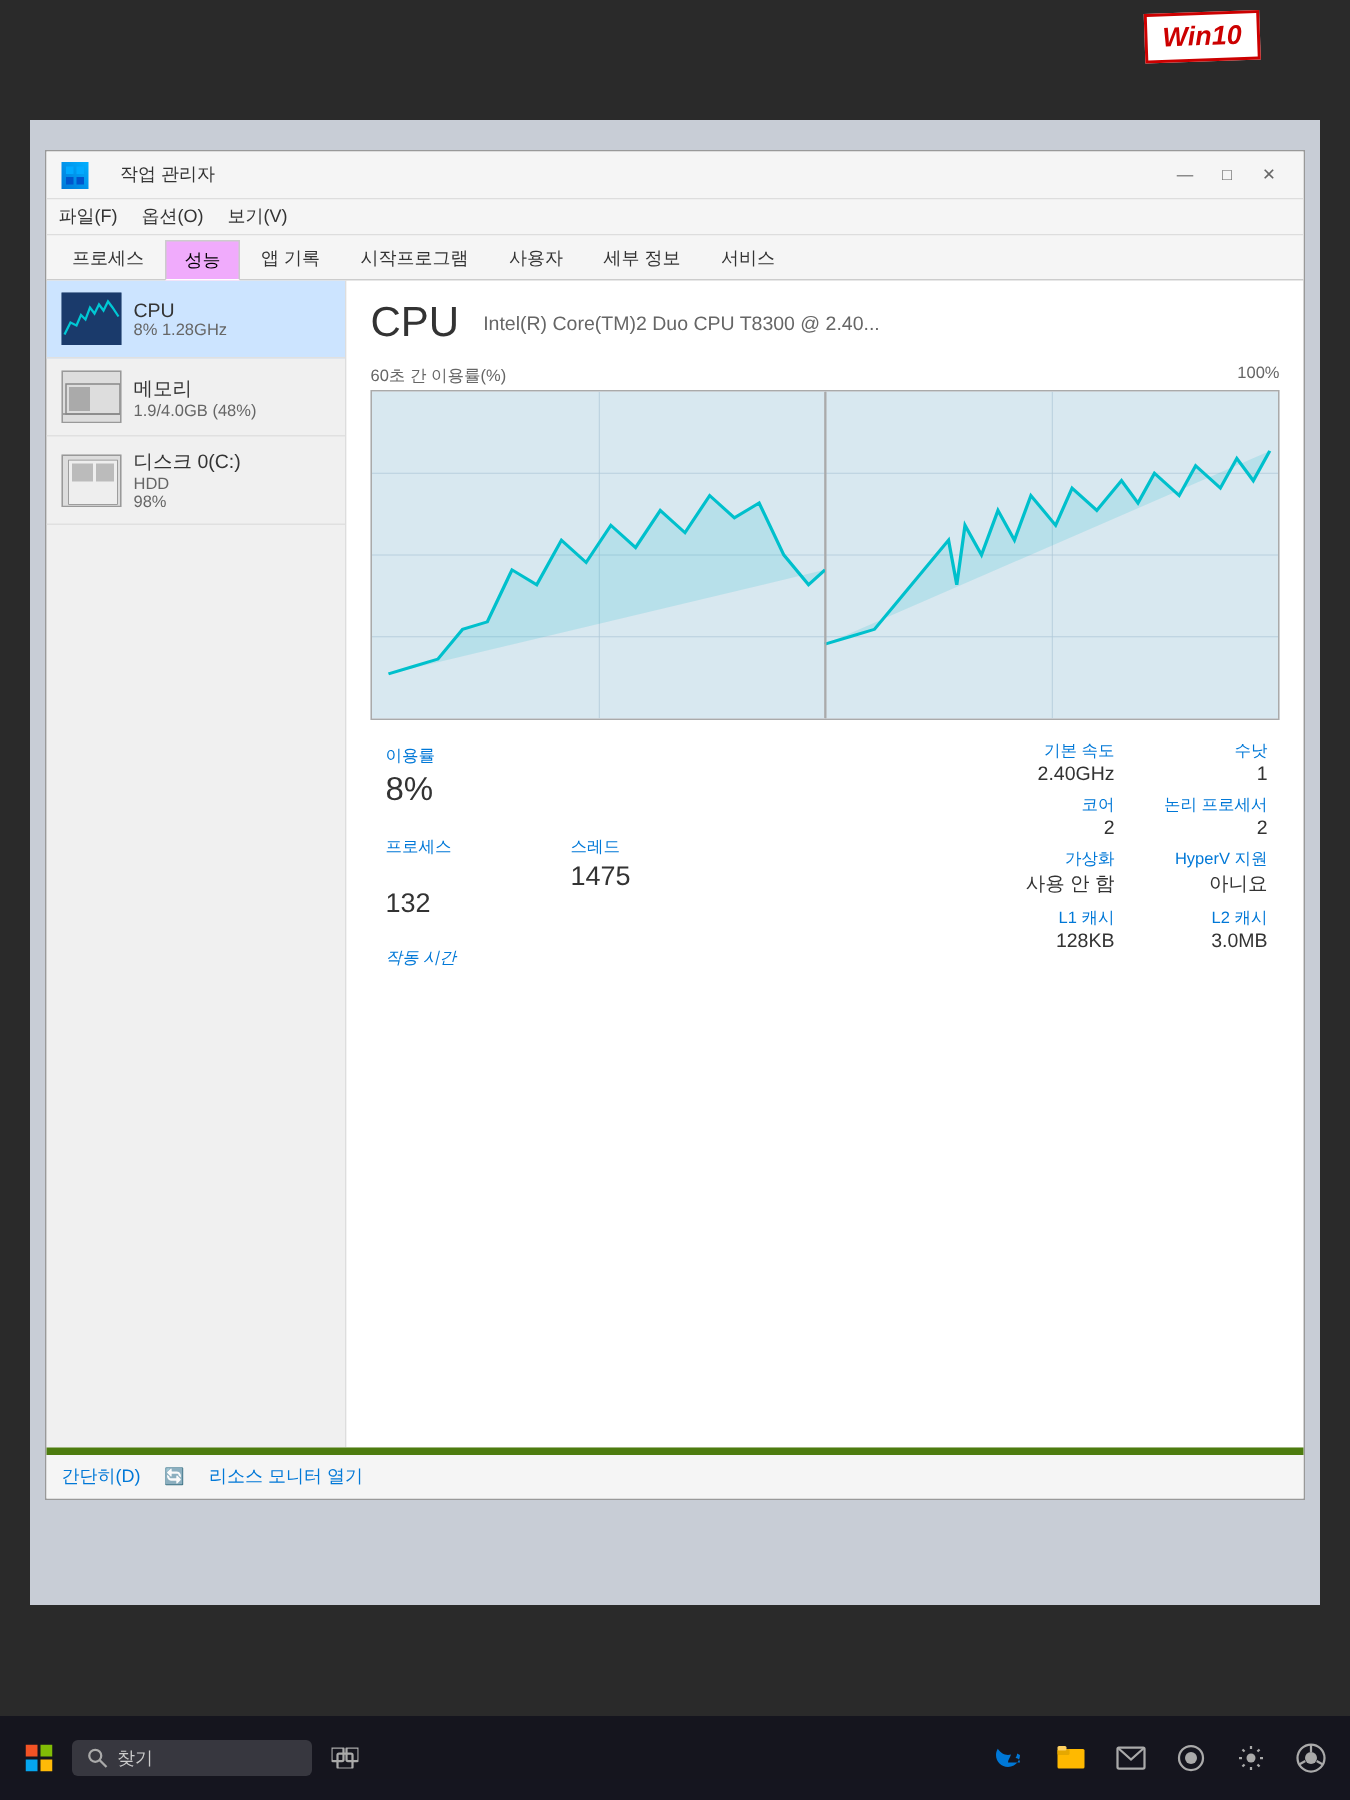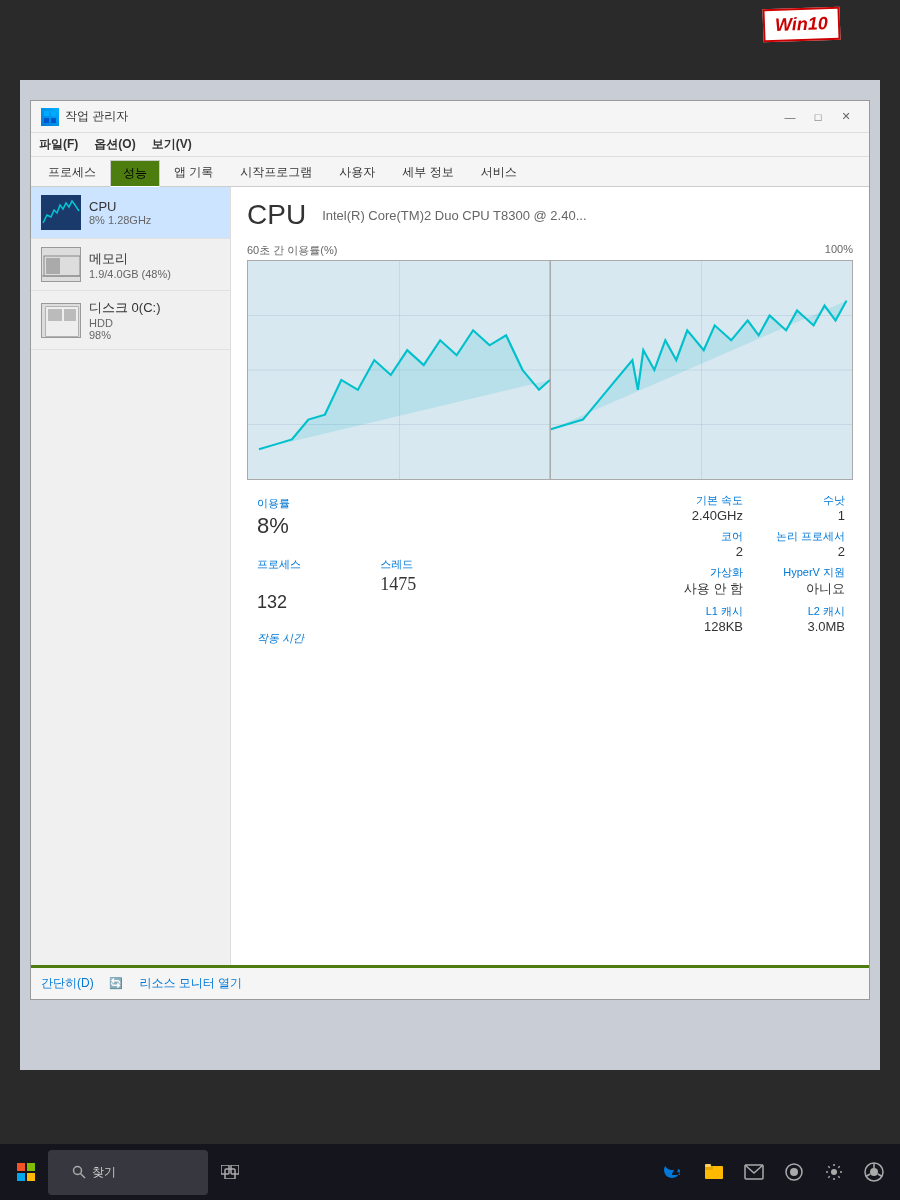--- a/index.html
+++ b/index.html
@@ -65,21 +65,21 @@
       display: flex;
       align-items: center;
       justify-content: space-between;
       border-bottom: 1px solid #ddd;
       height: 32px;
     }
 
     .title-bar-left {
       display: flex;
       align-items: center;
-      gap: 6px;
+      gap: 21px;
     }
 
     .title-icon {
       width: 18px;
       height: 18px;
       background: linear-gradient(45deg, #0078d7, #00b0ff);
       display: flex; align-items: center; justify-content: center;
     }
 
     .title-text {
@@ -105,21 +105,20 @@
 
     
     .menu-bar {
       background: #f5f5f5;
       padding: 2px 8px;
       display: flex;
       gap: 16px;
       border-bottom: 1px solid #ddd;
       height: 24px;
       align-items: center;
-      font-weight: bold;
     }
 
     .menu-item {
       font-size: 12px;
       color: #333;
       cursor: pointer;
     }
 
     
     .tab-bar {
@@ -134,21 +133,21 @@
     .tab {
       padding: 4px 12px;
       font-size: 12px;
       color: #333;
       cursor: pointer;
       border: 1px solid transparent;
       margin-right: 1px;
     }
 
     .tab.active {
-      background: #4d7c0f;
+      background: #f0abfc;
       border: 1px solid #ccc;
       border-bottom: 1px solid #fff;
       color: #000;
       position: relative;
       bottom: -1px;
     }
 
     
     .main-content {
       display: flex;
@@ -299,21 +298,21 @@
       color: #333;
     }
 
     .uptime-block {
       padding: 6px 10px;
     }
 
     
     .footer {
       padding: 6px 10px;
-      border-top: 3px solid #4d7c0f;
+      border-top: 5px solid #4d7c0f;
       display: flex;
       align-items: center;
       gap: 16px;
       background: #f5f5f5;
       height: 34px;
     }
 
     .footer-link {
       font-size: 12px;
       color: #0078d7;
@@ -329,26 +328,26 @@
       right: 0;
       height: 56px;
       background: rgba(20,20,30,0.95);
       display: flex;
       align-items: center;
       padding: 0 8px;
       gap: 4px;
     }
 
     .taskbar-search {
-      height: 45px;
+      height: 24px;
       background: rgba(255,255,255,0.15);
       border-radius: 4px;
       display: flex;
       align-items: center;
-      padding: 0 24px;
+      padding: 0 10px;
       gap: 6px;
       flex: 0 0 160px;
     }
 
     .taskbar-icon {
       width: 36px;
       height: 40px;
       display: flex;
       align-items: center;
       justify-content: center;
@@ -513,21 +512,21 @@
                 <div class="stat-value">8%</div>
               </div>
             </div>
             <div style="display:grid; grid-template-columns:1fr 1fr 1fr; gap:0; margin-top:6px;">
               <div class="stat-block">
                 <div class="stat-label">프로세스</div>
                 <div style="font-size:18px; color:#333;margin-top:20px;">132</div>
               </div>
               <div class="stat-block">
                 <div class="stat-label">스레드</div>
-                <div style="font-size:18px; color:#333;font-family:Liberation Serif, serif;">1475</div>
+                <div style="font-size:18px; color:#333;">1475</div>
               </div>
             </div>
             <div class="uptime-block" style="margin-top:6px;font-style:italic;">
               <div class="stat-label">작동 시간</div>
             </div>
           </div>
 
           <div style="flex:0 0 220px; padding:0 8px;text-align:right;">
             <div class="info-panel">
               <div class="info-row">

